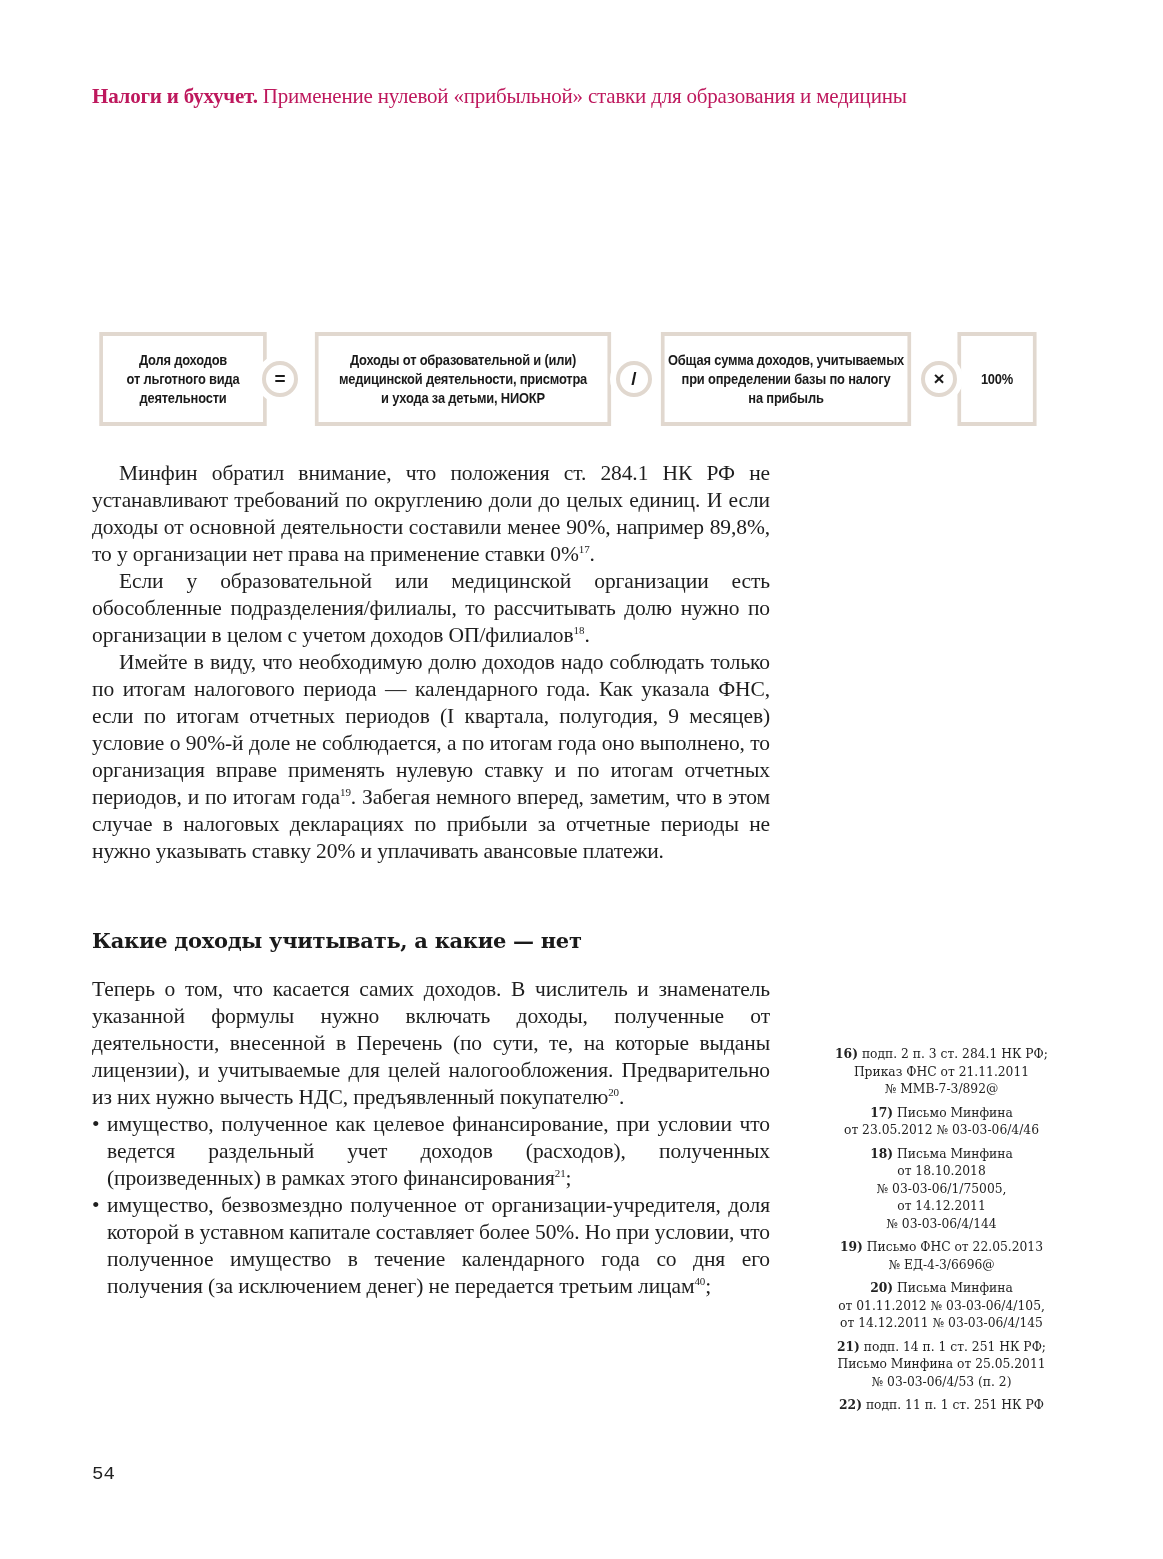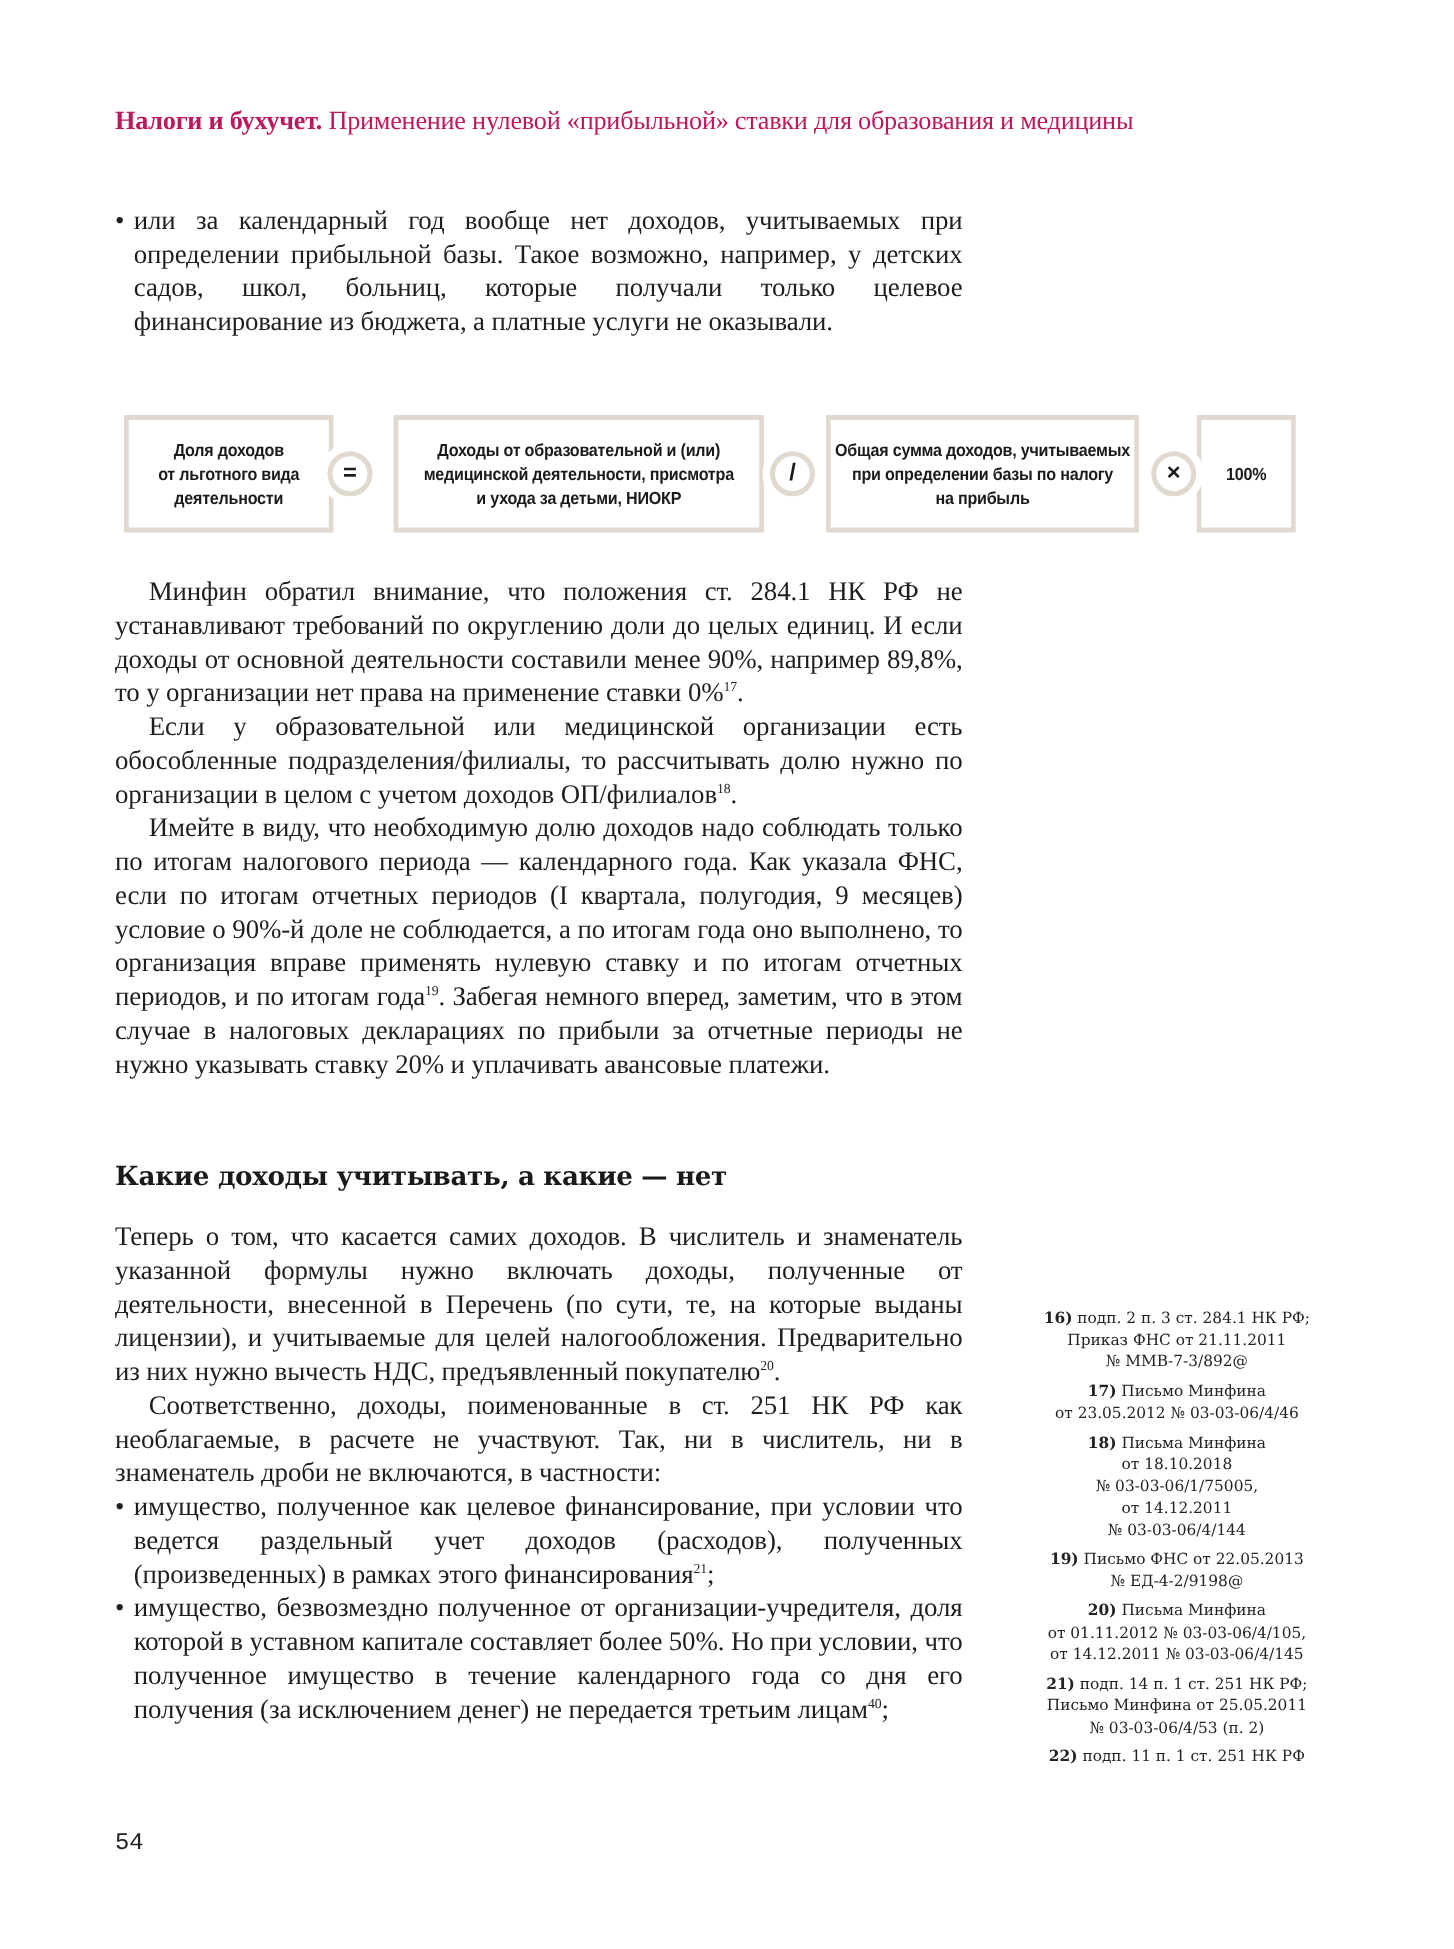--- a/index.html
+++ b/index.html
@@ -40,21 +40,20 @@
 </style>
 </head>
 <body>
 
 <div class="running-head">
   <b>Налоги и бухучет.</b>
   <span>Применение нулевой «прибыльной» ставки для образования и медицины</span>
 </div>
 
 <div class="col" style="top:163px;">
-  <p class="bullet">или за календарный год вообще нет доходов, учитываемых при определении прибыльной базы. Такое возможно, например, у детских садов, школ, больниц, которые получали только целевое финансирование из бюджета, а платные услуги не оказывали.</p>
 </div>
 
 <div class="formula">
   <div class="fbox" style="left:0;width:182px;">
     <div>
       <span>Доля доходов</span>
       <span>от льготного вида</span>
       <span>деятельности</span>
     </div>
   </div>
@@ -83,21 +82,20 @@
 <div class="col" style="top:460px;font-family:Liberation Serif, serif;">
   <p class="indent"><span>Минфин обратил внимание, что положения ст. 284.1 НК РФ не устанавливают требований по округлению доли до целых единиц. И если доходы от основной деятельности составили менее 90%, например 89,8%, то у организации нет права на применение ставки 0%</span><sup>17</sup>.</p>
   <p class="indent"><span>Если у образовательной или медицинской организации есть обособленные подразделения/филиалы, то рассчитывать долю нужно по организации в целом с учетом доходов ОП/филиалов</span><sup>18</sup>.</p>
   <p class="indent"><span>Имейте в виду, что необходимую долю доходов надо соблюдать только по итогам налогового периода — календарного года. Как указала ФНС, если по итогам отчетных периодов (I квартала, полугодия, 9 месяцев) условие о 90%-й доле не соблюдается, а по итогам года оно выполнено, то организация вправе применять нулевую ставку и по итогам отчетных периодов, и по итогам года</span><sup>19</sup><span>. Забегая немного вперед, заметим, что в этом случае в налоговых декларациях по прибыли за отчетные периоды не нужно указывать ставку 20% и уплачивать авансовые платежи.</span></p>
 </div>
 
 <div class="h2">Какие доходы учитывать, а какие — нет</div>
 
 <div class="col" style="top:976px;">
   <p><span>Теперь о том, что касается самих доходов. В числитель и знаменатель указанной формулы нужно включать доходы, полученные от деятельности, внесенной в Перечень (по сути, те, на которые выданы лицензии), и учитываемые для целей налогообложения. Предварительно из них нужно вычесть НДС, предъявленный покупателю</span><sup>20</sup>.</p>
-  <p class="indent">Соответственно, доходы, поименованные в ст. 251 НК РФ как необлагаемые, в расчете не участвуют. Так, ни в числитель, ни в знаменатель дроби не включаются, в частности:</p>
   <p class="bullet"><span>имущество, полученное как целевое финансирование, при условии что ведется раздельный учет доходов (расходов), полученных (произведенных) в рамках этого финансирования</span><sup>21</sup>;</p>
   <p class="bullet"><span>имущество, безвозмездно полученное от организации-учредителя, доля которой в уставном капитале составляет более 50%. Но при условии, что полученное имущество в течение календарного года со дня его получения (за исключением денег) не передается третьим лицам</span><sup>40</sup>;</p>
 </div>
 
 <div class="footnotes">
   <div class="fn">
     <span class="line"><b>16)</b> <span>подп. 2 п. 3 ст. 284.1 НК РФ;</span></span>
     <span class="line">Приказ ФНС от 21.11.2011</span>
     <span class="line">№ ММВ-7-3/892@</span>
   </div>
@@ -107,21 +105,21 @@
   </div>
   <div class="fn">
     <span class="line"><b>18)</b> <span>Письма Минфина</span></span>
     <span class="line">от 18.10.2018</span>
     <span class="line">№ 03-03-06/1/75005,</span>
     <span class="line">от 14.12.2011</span>
     <span class="line">№ 03-03-06/4/144</span>
   </div>
   <div class="fn">
     <span class="line"><b>19)</b> <span>Письмо ФНС от 22.05.2013</span></span>
-    <span class="line">№ ЕД-4-2/9198@</span>
+    <span class="line">№ ЕД-4-3/6696@</span>
   </div>
   <div class="fn">
     <span class="line"><b>20)</b> <span>Письма Минфина</span></span>
     <span class="line">от 01.11.2012 № 03-03-06/4/105,</span>
     <span class="line">от 14.12.2011 № 03-03-06/4/145</span>
   </div>
   <div class="fn">
     <span class="line"><b>21)</b> <span>подп. 14 п. 1 ст. 251 НК РФ;</span></span>
     <span class="line">Письмо Минфина от 25.05.2011</span>
     <span class="line">№ 03-03-06/4/53 (п. 2)</span>

